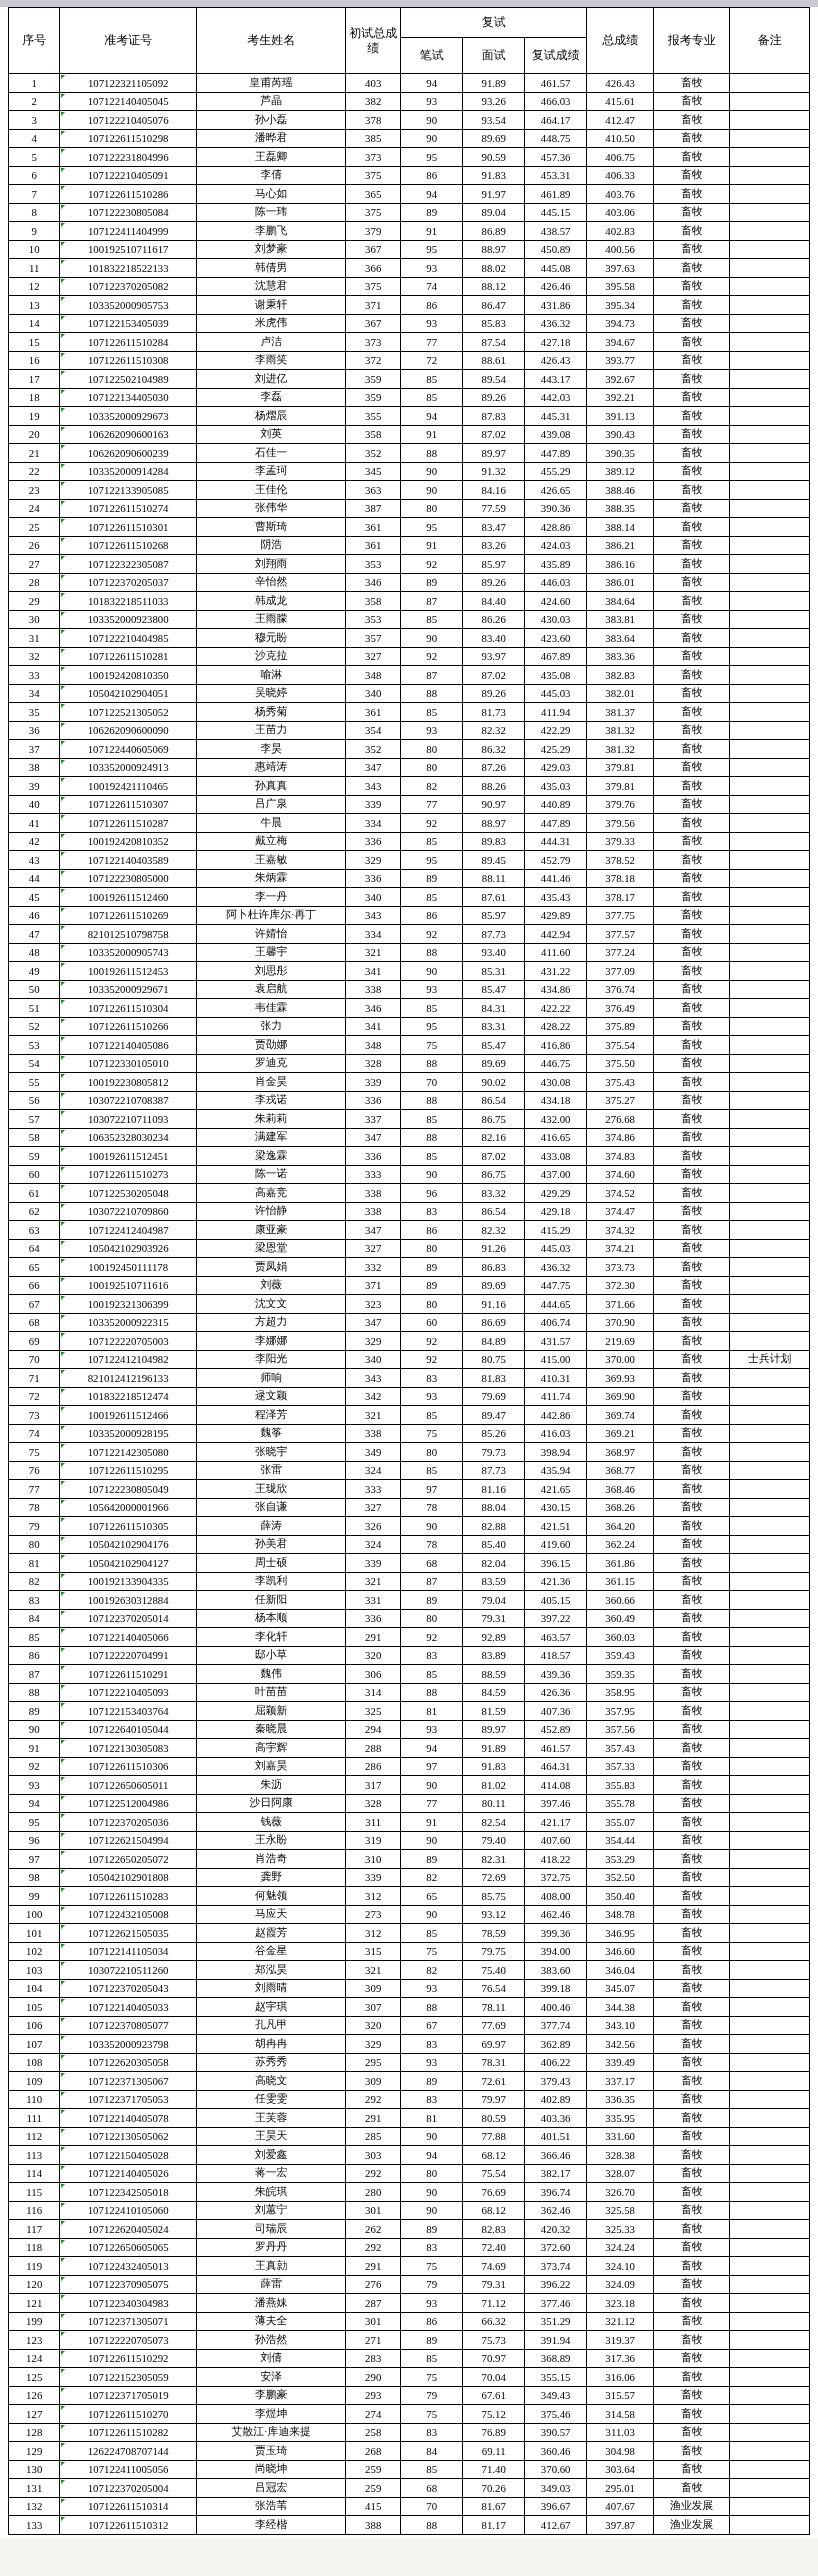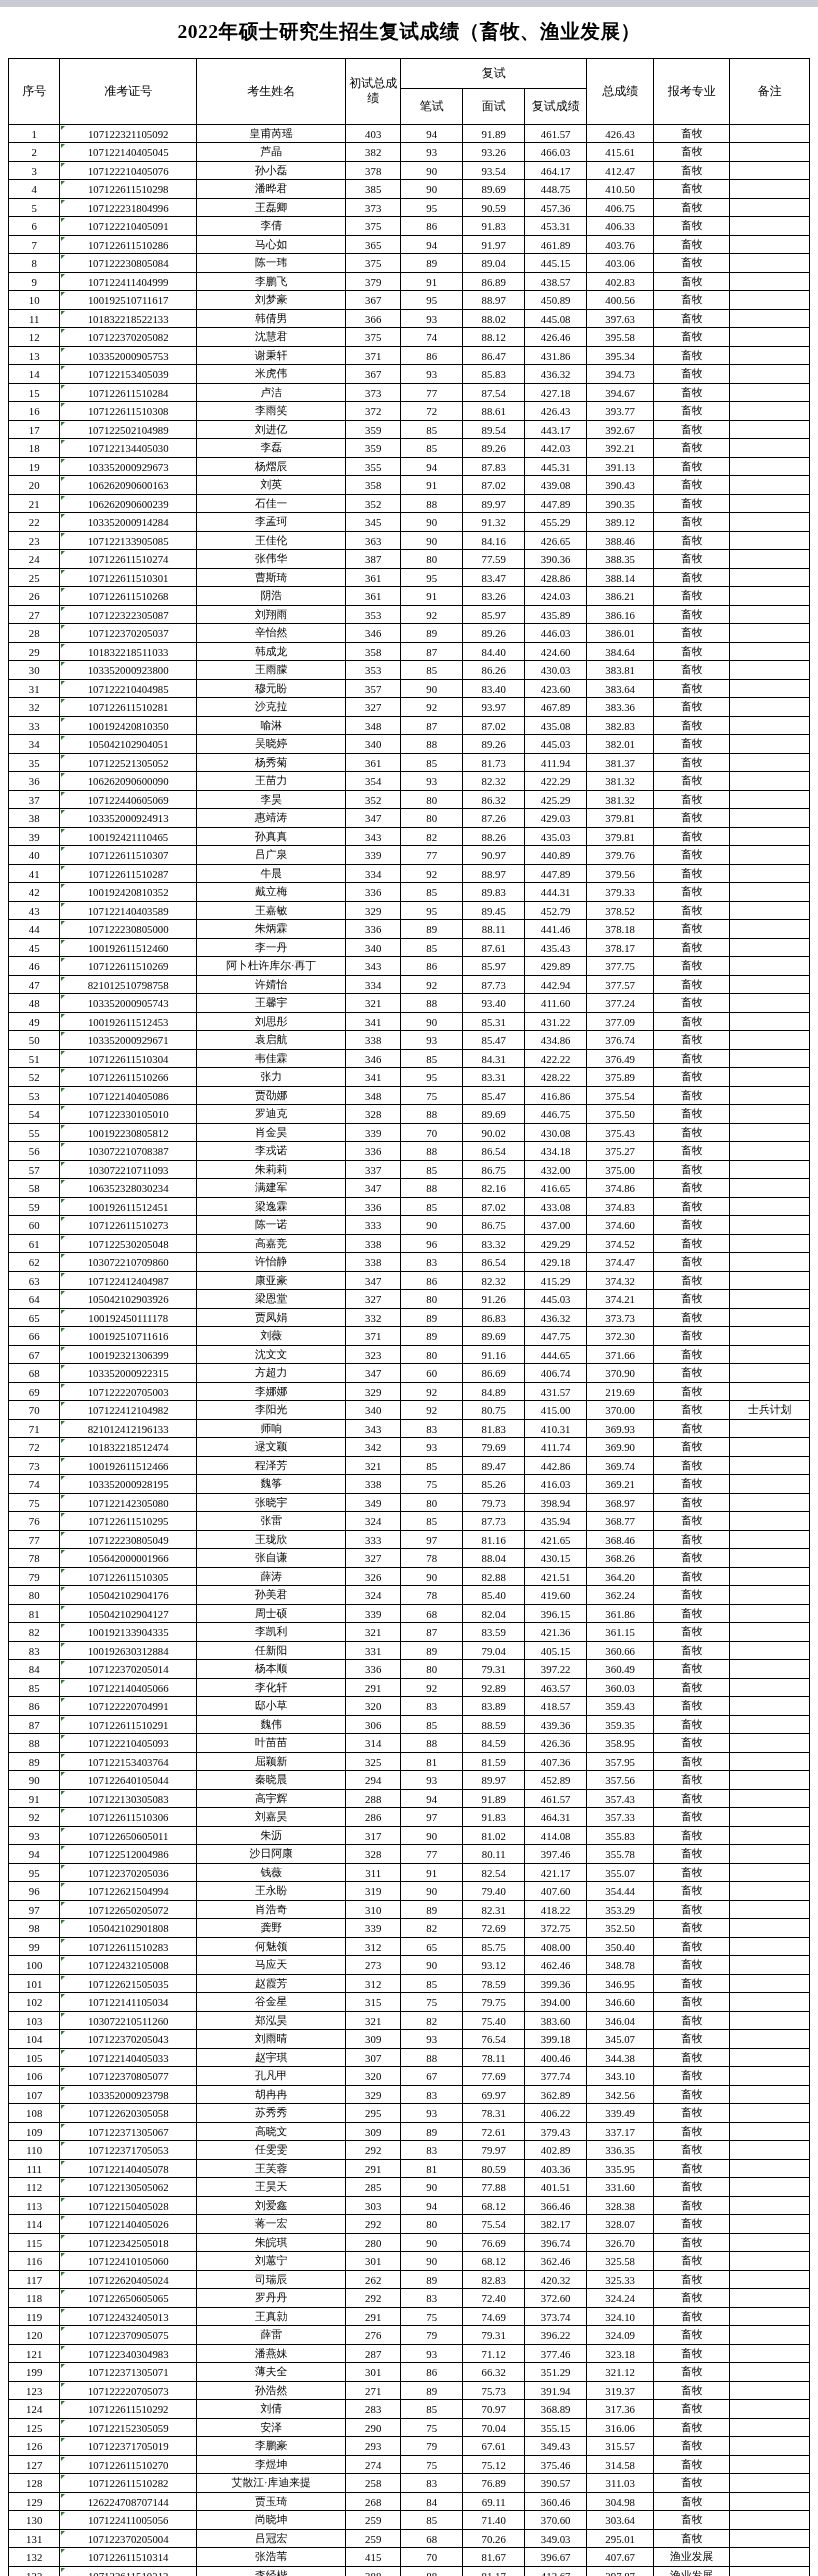--- a/index.html
+++ b/index.html
@@ -81,21 +81,20 @@
     border-right: 4.6px solid transparent;
   }
 </style>
 </head>
 <body>
 
 <div class="top-strip"></div>
 
 <div class="sheet">
 
-  <div class="title">2022年硕士研究生招生复试成绩（畜牧、渔业发展）</div>
 
   <table class="score-table">
     <thead>
       <tr class="hdr-row1">
         <th class="w-index" rowspan="2">序号</th>
         <th class="w-id" rowspan="2">准考证号</th>
         <th class="w-name" rowspan="2">考生姓名</th>
         <th class="w-initial" rowspan="2">初试总成绩</th>
         <th colspan="3">复试</th>
         <th class="w-total" rowspan="2">总成绩</th>
@@ -782,21 +781,21 @@
           <td></td>
         </tr>
         <tr>
           <td>57</td>
           <td class="id-cell">103072210711093</td>
           <td>朱莉莉</td>
           <td>337</td>
           <td>85</td>
           <td>86.75</td>
           <td>432.00</td>
-          <td>375.00</td>
+          <td>276.68</td>
           <td>畜牧</td>
           <td></td>
         </tr>
         <tr>
           <td>58</td>
           <td class="id-cell">106352328030234</td>
           <td>满建军</td>
           <td>347</td>
           <td>88</td>
           <td>82.16</td>

